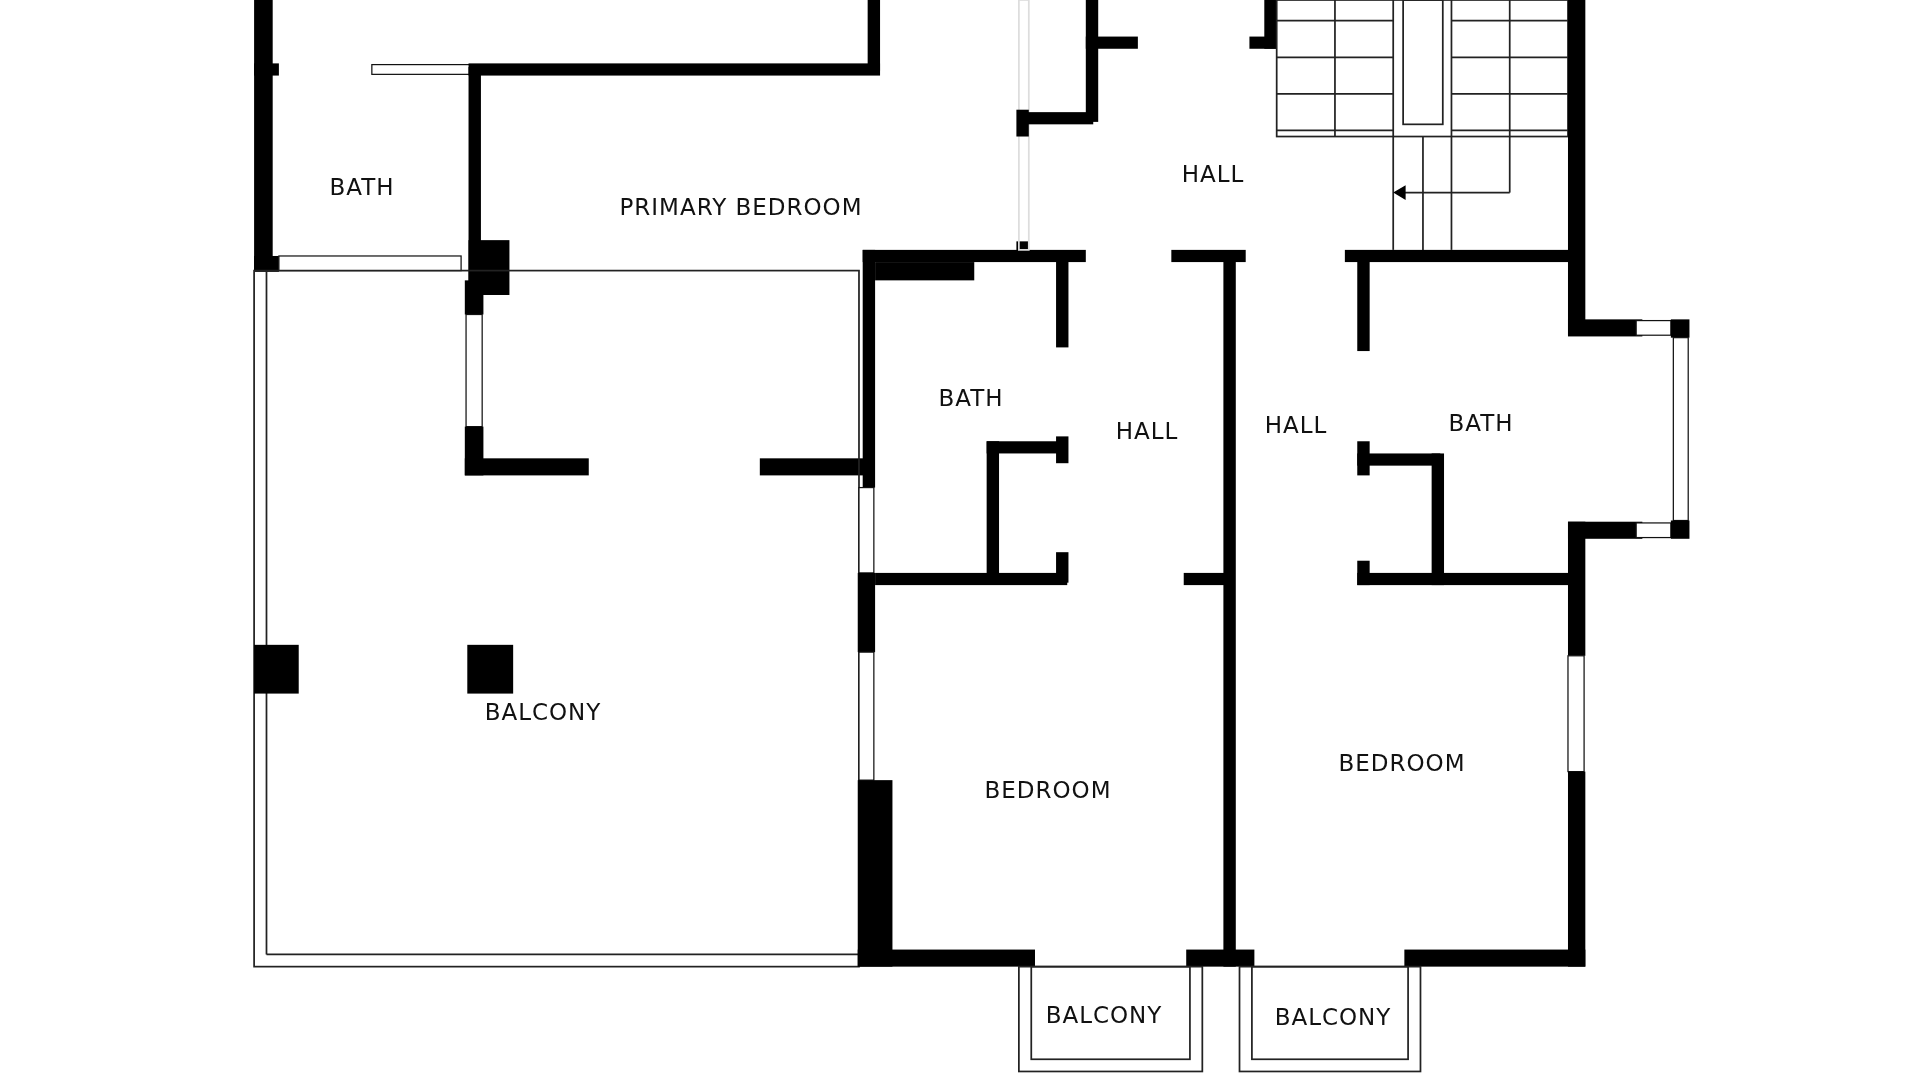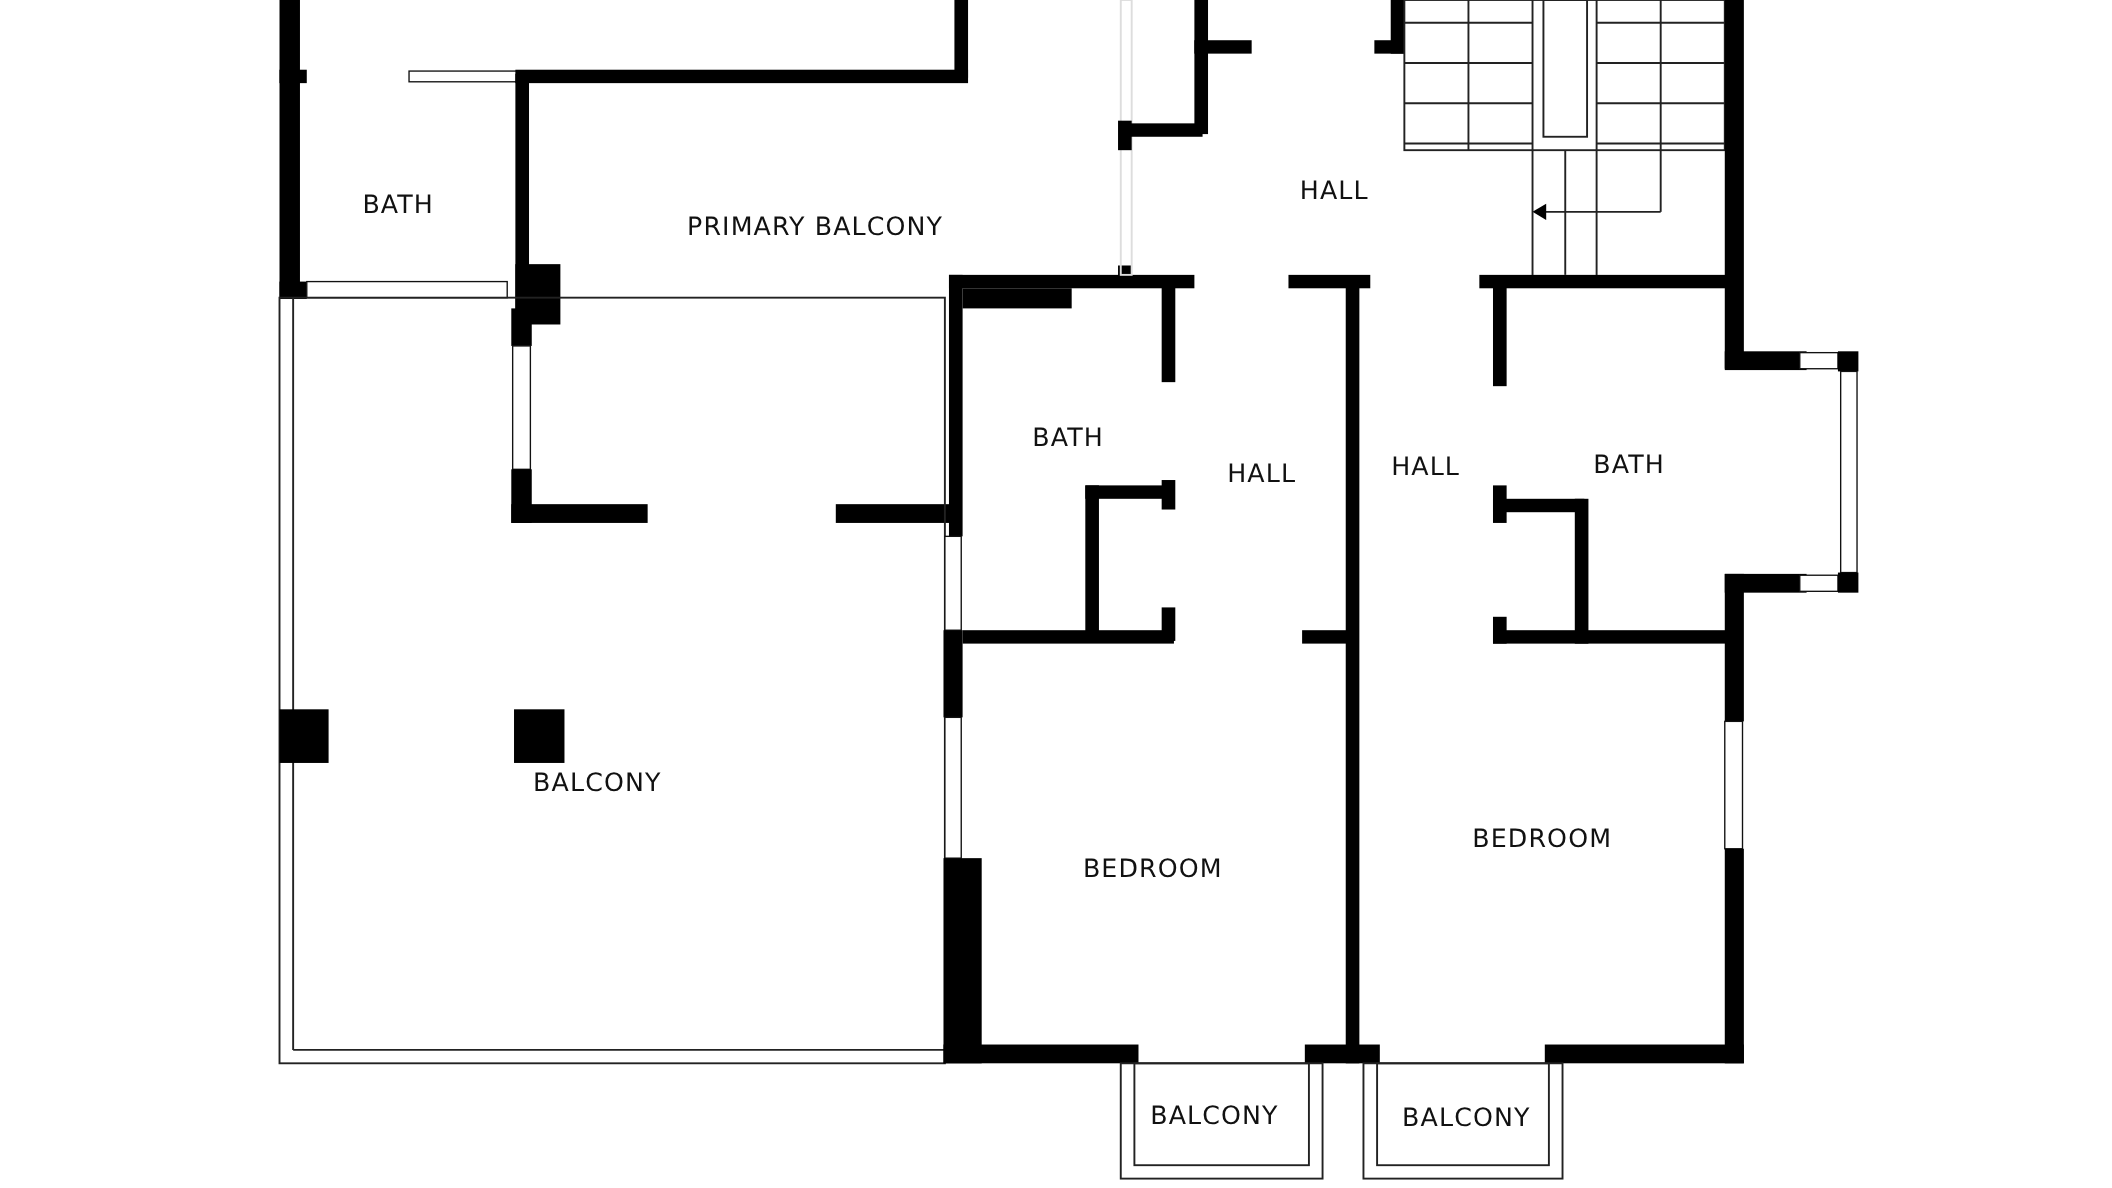--- a/index.html
+++ b/index.html
@@ -116,21 +116,21 @@
     <rect class="thin" x="832" y="793" width="128" height="76"></rect>
   </g>
   <g>
     <rect class="thin" x="1000" y="793" width="146" height="86"></rect>
     <rect class="thin" x="1010" y="793" width="126" height="76"></rect>
   </g>
 </svg>
 
 <div>
   <div class="label" style="left:362px;top:187px">BATH</div>
-  <div class="label" style="left:741px;top:207px">PRIMARY BALCONY</div>
+  <div class="label" style="left:741px;top:207px">PRIMARY BEDROOM</div>
   <div class="label" style="left:1213px;top:174px">HALL</div>
   <div class="label" style="left:971px;top:398px">BATH</div>
   <div class="label" style="left:1147px;top:431px">HALL</div>
   <div class="label" style="left:1296px;top:425px">HALL</div>
   <div class="label" style="left:1481px;top:423px">BATH</div>
   <div class="label" style="left:543px;top:712px">BALCONY</div>
   <div class="label" style="left:1048px;top:790px">BEDROOM</div>
   <div class="label" style="left:1402px;top:763px">BEDROOM</div>
   <div class="label" style="left:1104px;top:1015px">BALCONY</div>
   <div class="label" style="left:1333px;top:1017px">BALCONY</div>

